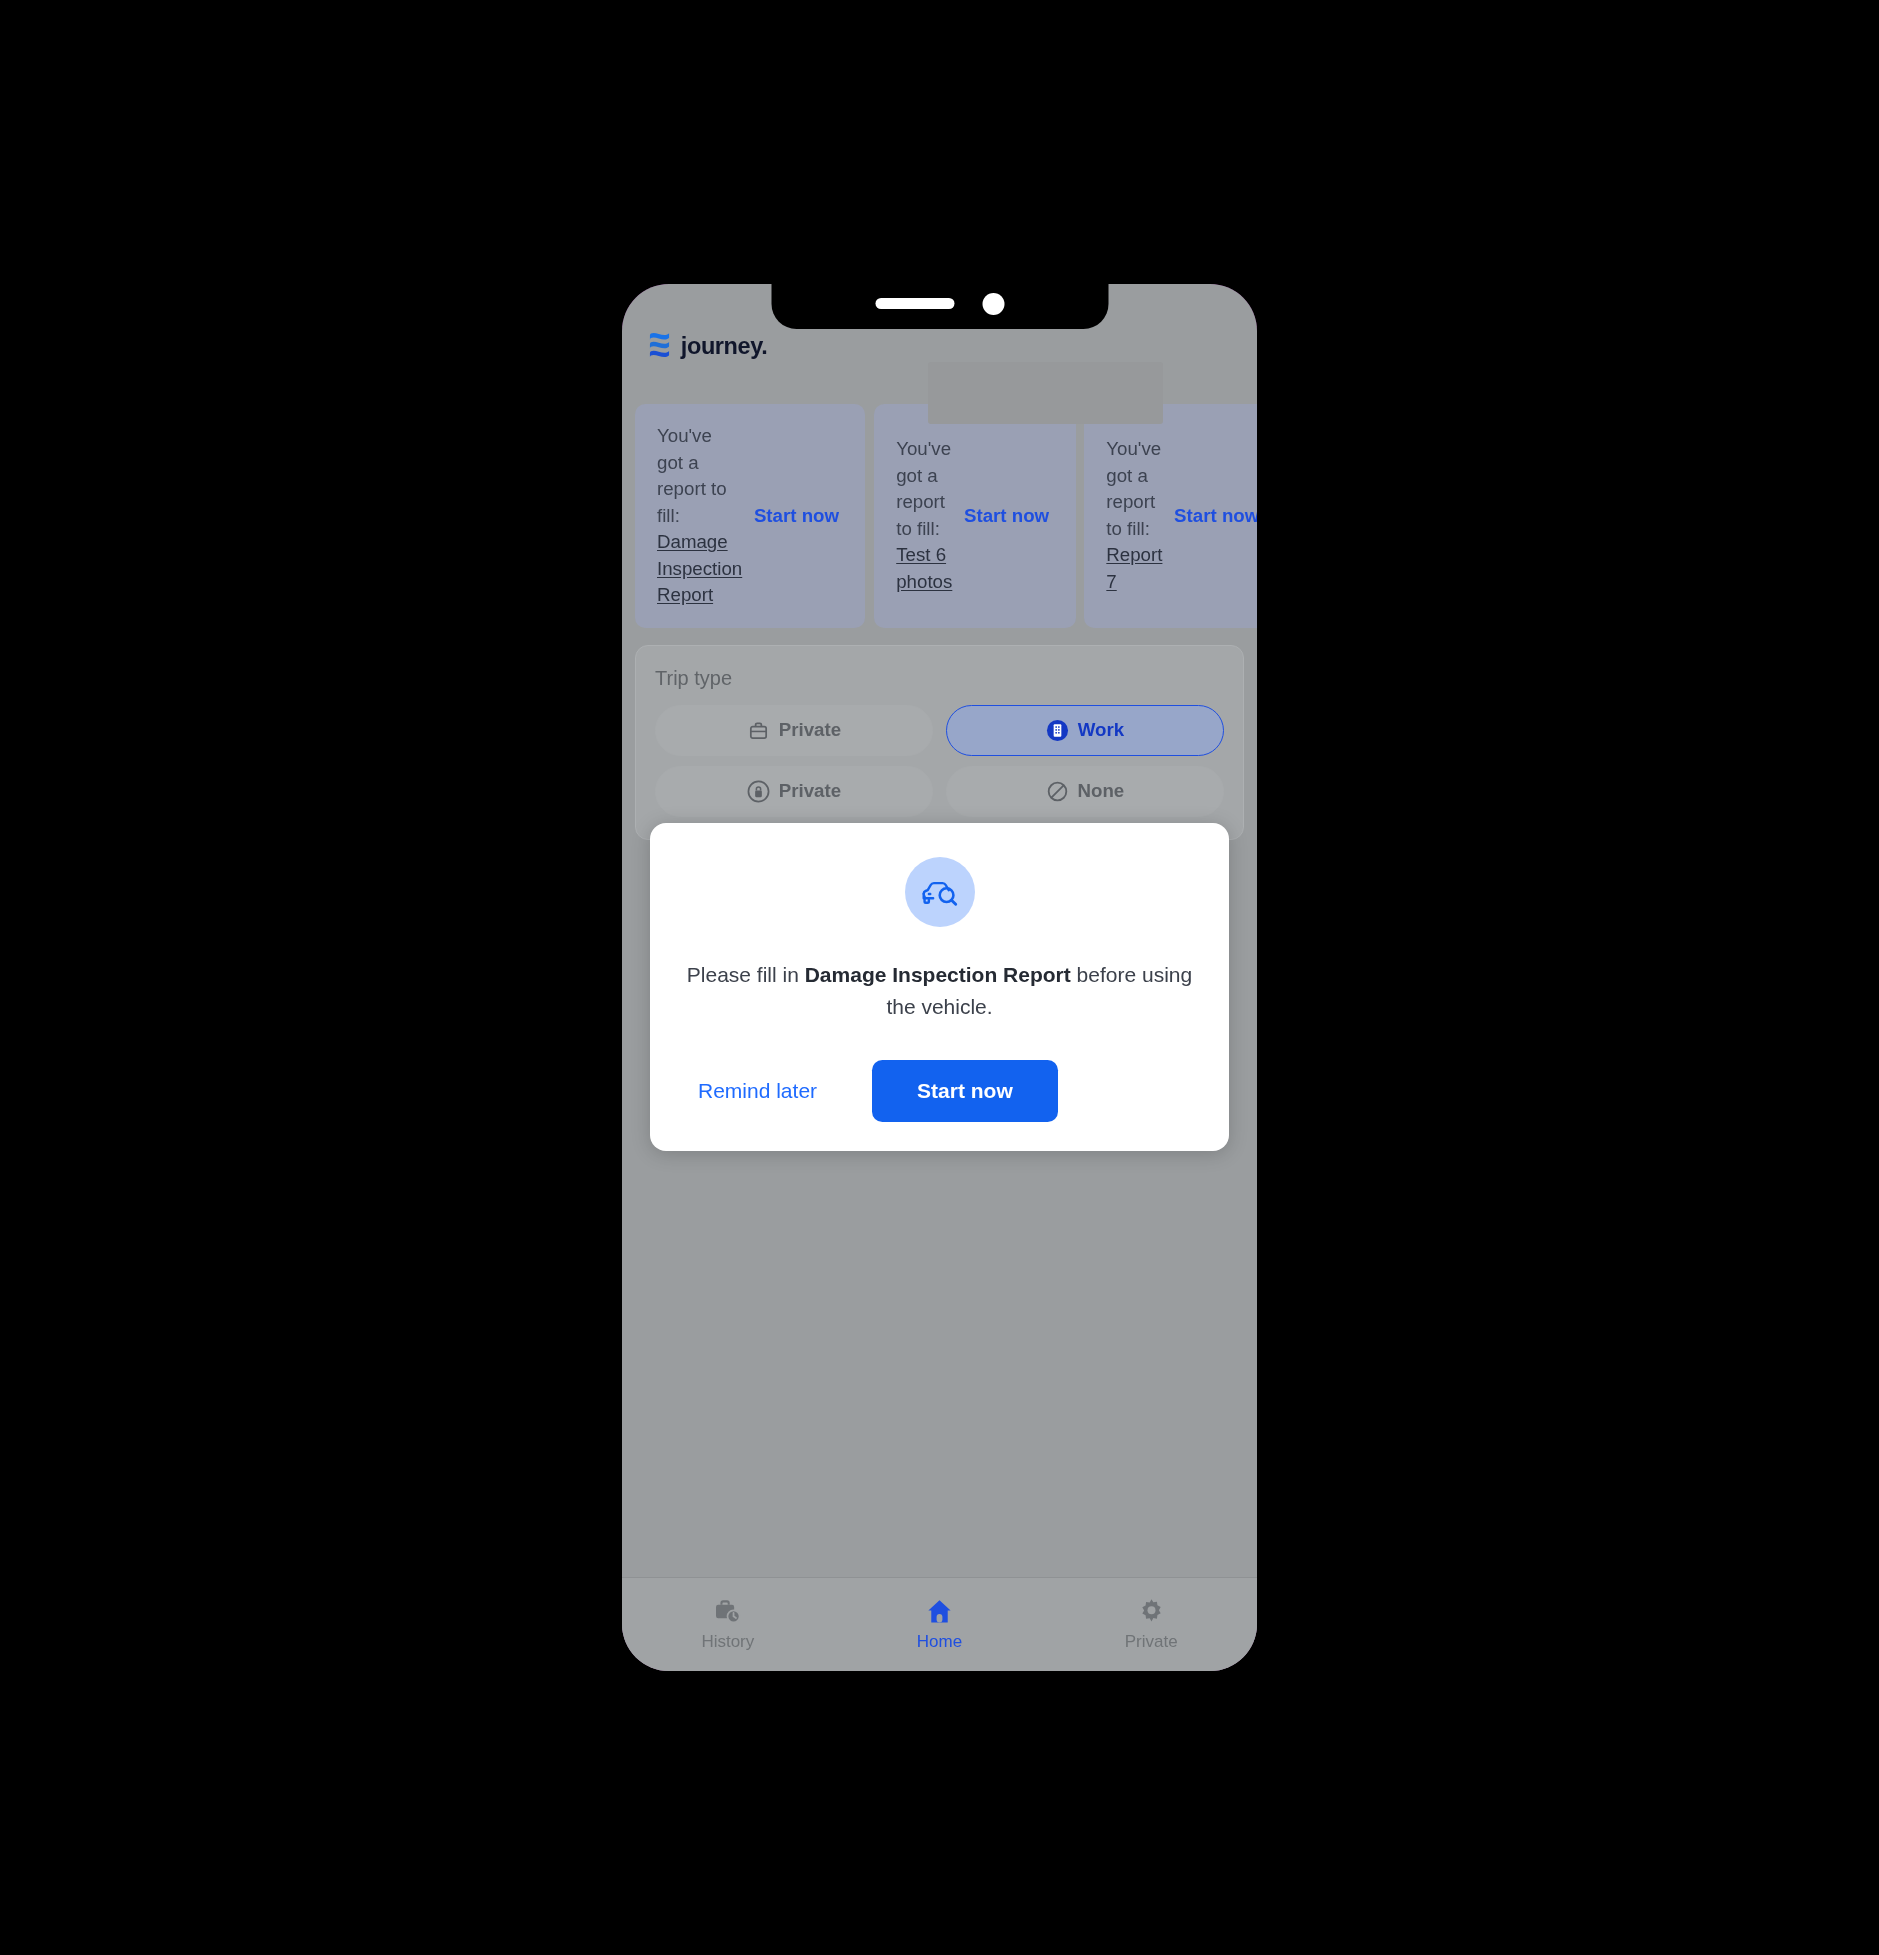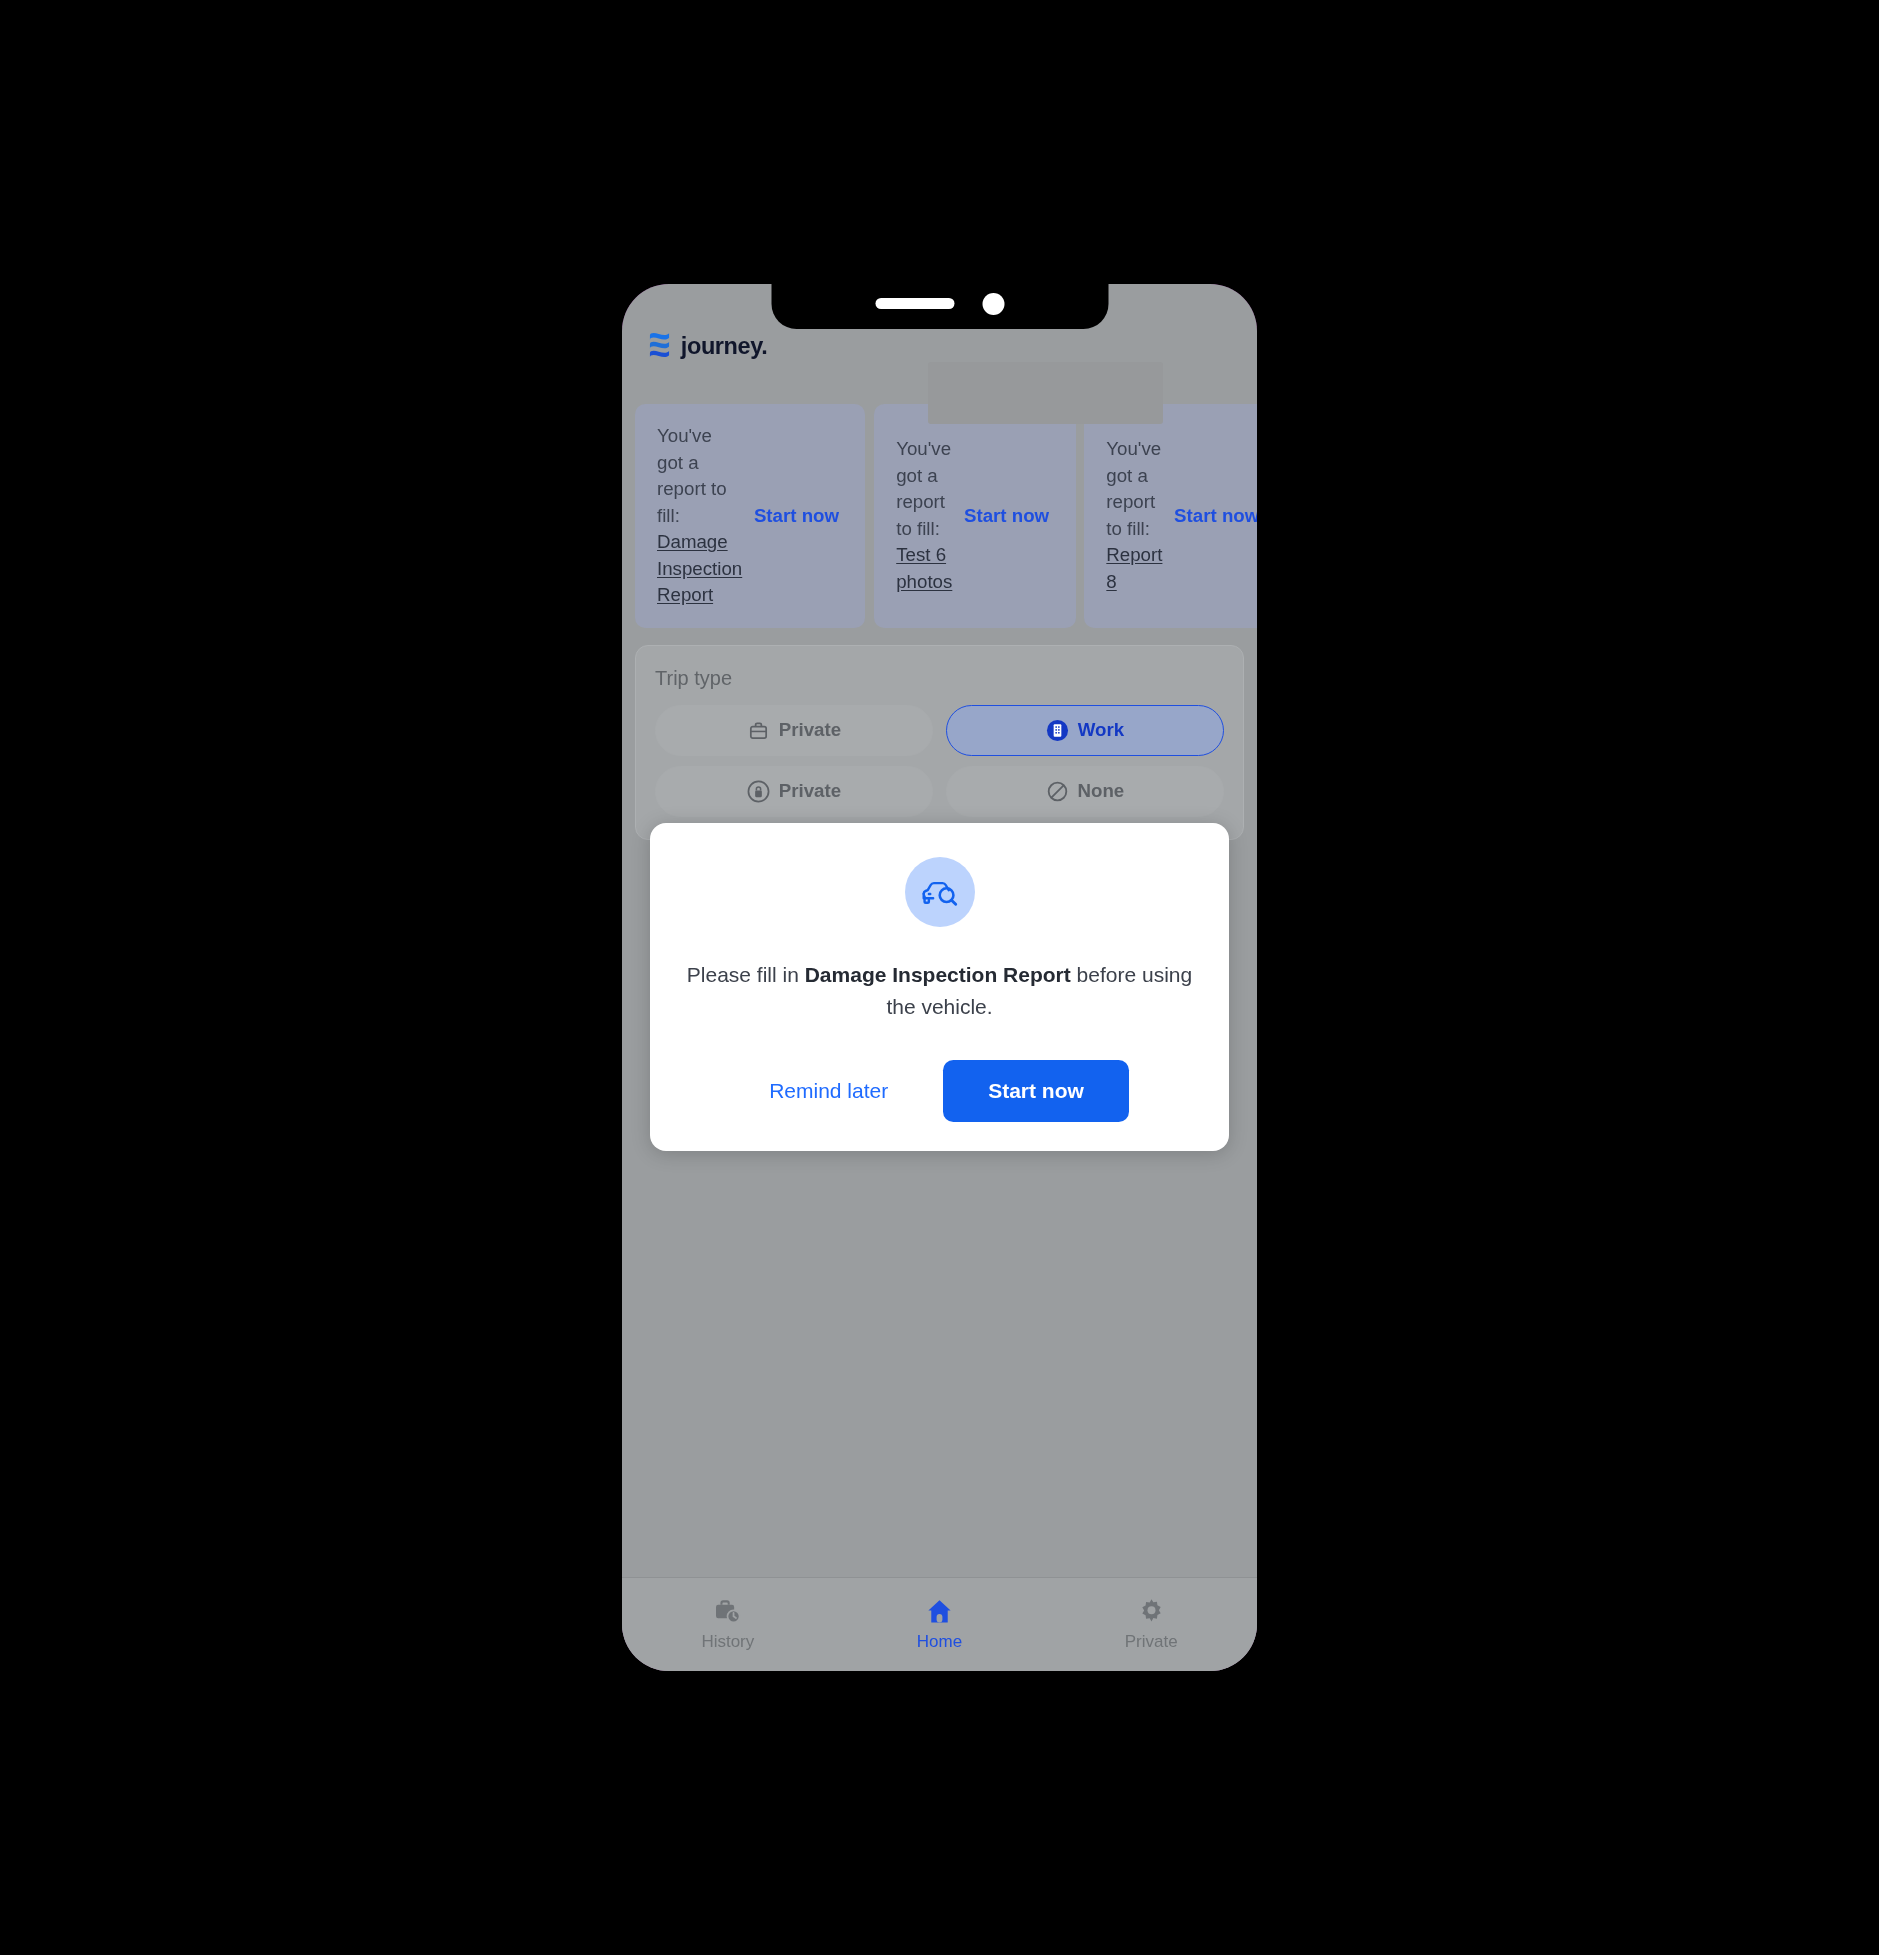--- a/index.html
+++ b/index.html
@@ -236,21 +236,20 @@
     line-height: 1.5;
     color: #3c414b;
     text-align: center;
     padding: 0 5.9px;
   }
   #modal-message b { color: #252a33; font-weight: 700; }
   #modal-actions {
     margin-top: 38px;
     display: flex;
     align-items: center;
-    justify-content: center;
     gap: 36px;
   }
   #remind-later-button {
     background: none;
     border: none;
     font-family: inherit;
     font-size: 21px;
     font-weight: 500;
     color: #1f6bff;
     cursor: pointer;
@@ -301,21 +300,21 @@
         <div class="report-text">
           <span class="report-prompt">You've got a report to fill:</span>
           <span class="report-name">Test 6 photos</span>
         </div>
         <span class="report-action">Start now</span>
       </div>
 
       <div class="report-card">
         <div class="report-text">
           <span class="report-prompt">You've got a report to fill:</span>
-          <span class="report-name">Report 8</span>
+          <span class="report-name">Report 7</span>
         </div>
         <span class="report-action">Start now</span>
       </div>
 
     </div>
 
     <div id="trip-type-card">
       <div id="trip-type-title">Trip type</div>
       <div id="trip-type-grid">
 

